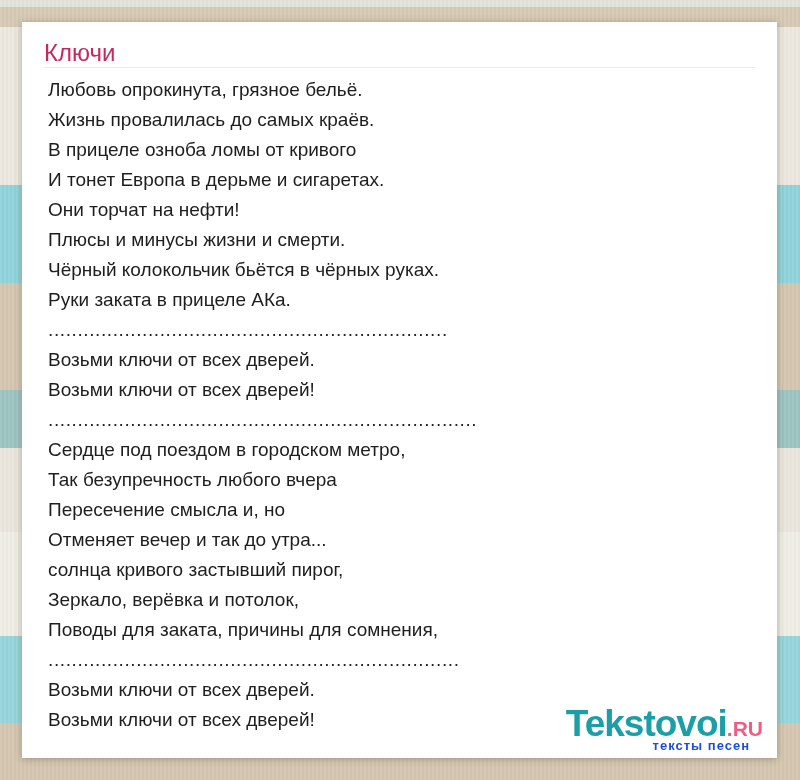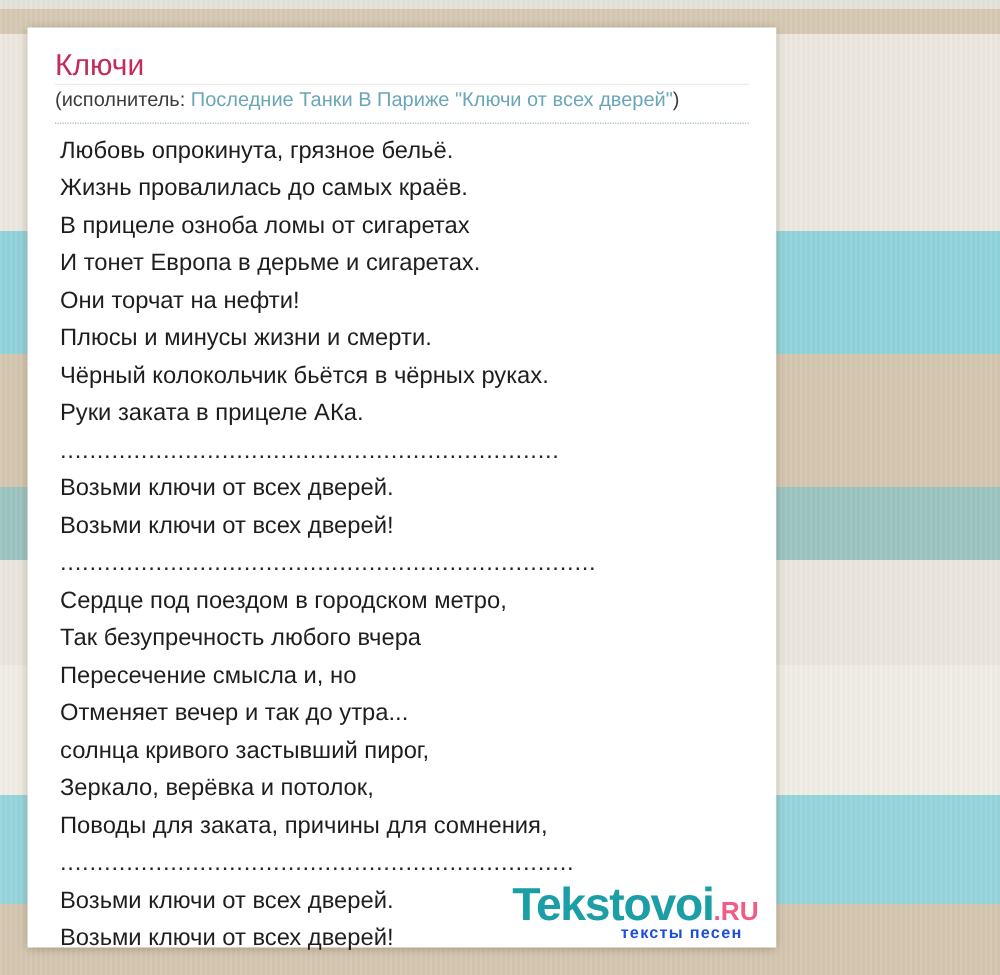--- a/index.html
+++ b/index.html
@@ -23,21 +23,21 @@
         #9cc4c1 390px, #9cc4c1 448px,
         #eae6dd 448px, #eae6dd 532px,
         #f0ede5 532px, #f0ede5 636px,
         #95d5dc 636px, #95d5dc 723px,
         #d4c6b0 723px, #d4c6b0 780px);
   }
   .card {
     position: absolute;
     left: 22px;
     top: 22px;
-    width: 599px;
+    width: 755px;
     height: 736px;
     box-sizing: border-box;
     background: #ffffff;
     box-shadow: 0 1px 7px rgba(95, 85, 60, 0.45);
     padding: 18px 22px 0 22px;
   }
   h1.page-title {
     margin: 0;
     font-size: 24px;
     line-height: 26px;
@@ -102,28 +102,25 @@
     color: #1d4ed8;
   }
 </style>
 </head>
 <body>
 
 <div class="card">
 
   <h1 class="page-title">Ключи</h1>
 
-  <div class="artist-line">
-    <span>(исполнитель: </span><a href="#">Последние Танки В Париже "Ключи от всех дверей"</a><span>)</span>
-  </div>
 
   <div class="lyrics">
       <p>Любовь опрокинута, грязное бельё.</p>
       <p>Жизнь провалилась до самых краёв.</p>
-      <p>В прицеле озноба ломы от сигаретах</p>
+      <p>В прицеле озноба ломы от кривого</p>
       <p>И тонет Европа в дерьме и сигаретах.</p>
       <p>Они торчат на нефти!</p>
       <p>Плюсы и минусы жизни и смерти.</p>
       <p>Чёрный колокольчик бьётся в чёрных руках.</p>
       <p>Руки заката в прицеле АКа.</p>
       <p class="dots">....................................................................</p>
       <p>Возьми ключи от всех дверей.</p>
       <p>Возьми ключи от всех дверей!</p>
       <p class="dots">.........................................................................</p>
       <p>Сердце под поездом в городском метро,</p>

